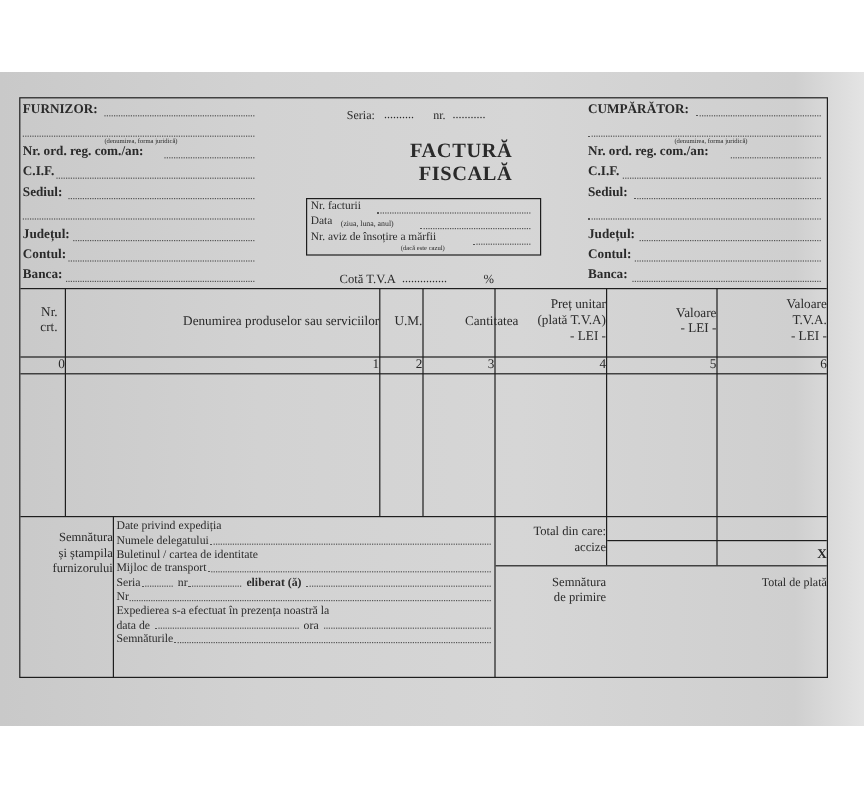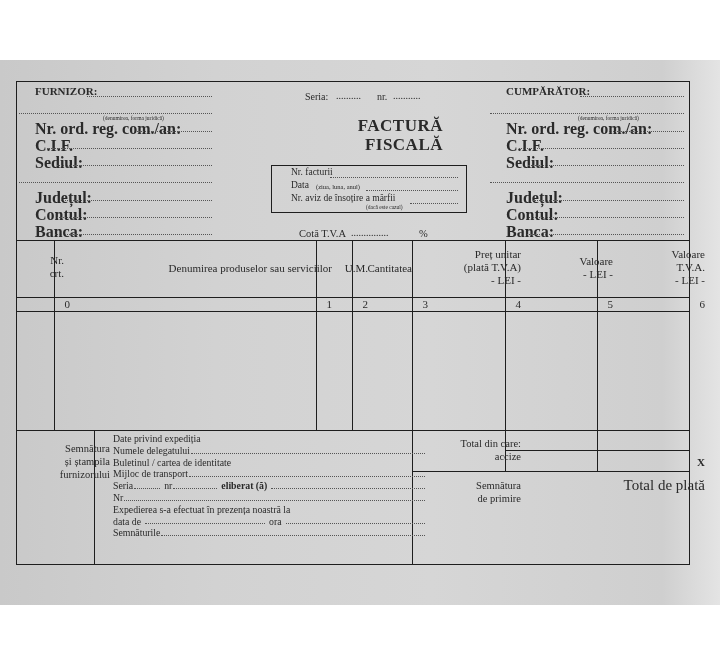--- a/index.html
+++ b/index.html
@@ -2,23 +2,23 @@
 <html><head>
 <meta charset="utf-8">
 <style>
   html, body { margin:0; padding:0; }
   body { width:720px; height:660px; background:#ffffff; position:relative; overflow:hidden;
          font-family:"Liberation Serif", "DejaVu Serif", serif; color:#2a2a2a; }
   .sheet { position:absolute; left:0; top:60px; width:720px; height:545px;
            background:linear-gradient(90deg,#c9c9c9 0%,#d2d2d2 30%,#d6d6d6 60%,#cfcfcf 92%,#e4e4e4 100%); }
   .form { position:absolute; left:16px; top:81px; width:674px; height:484px;
           border:1.5px solid #1e1e1e; box-sizing:border-box; }
-  .abs { position:absolute;margin-left:16px; }
+  .abs { position:absolute; }
   .b { font-weight:bold; }
-  .lbl { font-size:16px; white-space:nowrap; }
+  .lbl { font-size:11px; white-space:nowrap; }
   .dots { border-bottom:1px dotted #555; height:0; position:absolute; }
   .tiny { font-size:5.5px; white-space:nowrap; }
   .hline { position:absolute; height:0; border-top:1.5px solid #1e1e1e; }
   .vline { position:absolute; width:0; border-left:1.5px solid #1e1e1e; }
   .center { text-align:right; }
   .hdr { font-size:11px; line-height:13px; }
   .num { font-size:11px; }
 </style>
 </head>
 <body>
@@ -125,21 +125,21 @@
   <div class="vline" style="left:488px;top:158px;height:231px;"></div>
   <div class="vline" style="left:580px;top:158px;height:231px;"></div>
 
   <div class="vline" style="left:77px;top:348px;height:135px;"></div>
 
   <div class="abs hdr center" style="left:0;top:172px;width:37px;">
     <div style="padding:0 6px;">Nr. crt.</div>
   </div>
   <div class="abs hdr center" style="left:38px;top:180px;width:261px;">Denumirea produselor sau serviciilor</div>
   <div class="abs hdr center" style="left:300px;top:180px;width:35px;">U.M.</div>
-  <div class="abs hdr center" style="left:320px;top:180px;width:59px;">Cantitatea</div>
+  <div class="abs hdr center" style="left:356px;top:180px;width:59px;">Cantitatea</div>
   <div class="abs hdr center" style="left:396px;top:166px;width:92px;">
     <div>Preț unitar</div>
     <div>(plată T.V.A)</div>
     <div>- LEI -</div>
   </div>
   <div class="abs hdr center" style="left:489px;top:173px;width:91px;">
     <div>Valoare</div>
     <div>- LEI -</div>
   </div>
   <div class="abs hdr center" style="left:581px;top:166px;width:91px;">
@@ -207,16 +207,16 @@
   <div class="abs" style="left:489px;top:349px;width:91px;height:19px;"></div>
   <div class="abs" style="left:581px;top:349px;width:91px;height:19px;"></div>
   <div class="abs" style="left:489px;top:370px;width:91px;height:19px;"></div>
   <div class="abs center b" style="left:581px;top:374px;width:91px;font-size:11px;">X</div>
 
   <div class="abs center" style="left:396px;top:397px;width:92px;font-size:10.5px;line-height:13px;">
     <div>Semnătura</div>
     <div>de primire</div>
   </div>
 
-  <div class="abs center" style="left:489px;top:397px;width:183px;font-size:15px;line-height:13px;">
+  <div class="abs center" style="left:489px;top:397px;width:183px;font-size:10px;line-height:13px;">
     <div>Total de plată</div>
   </div>
 </div>
 
 </body></html>

